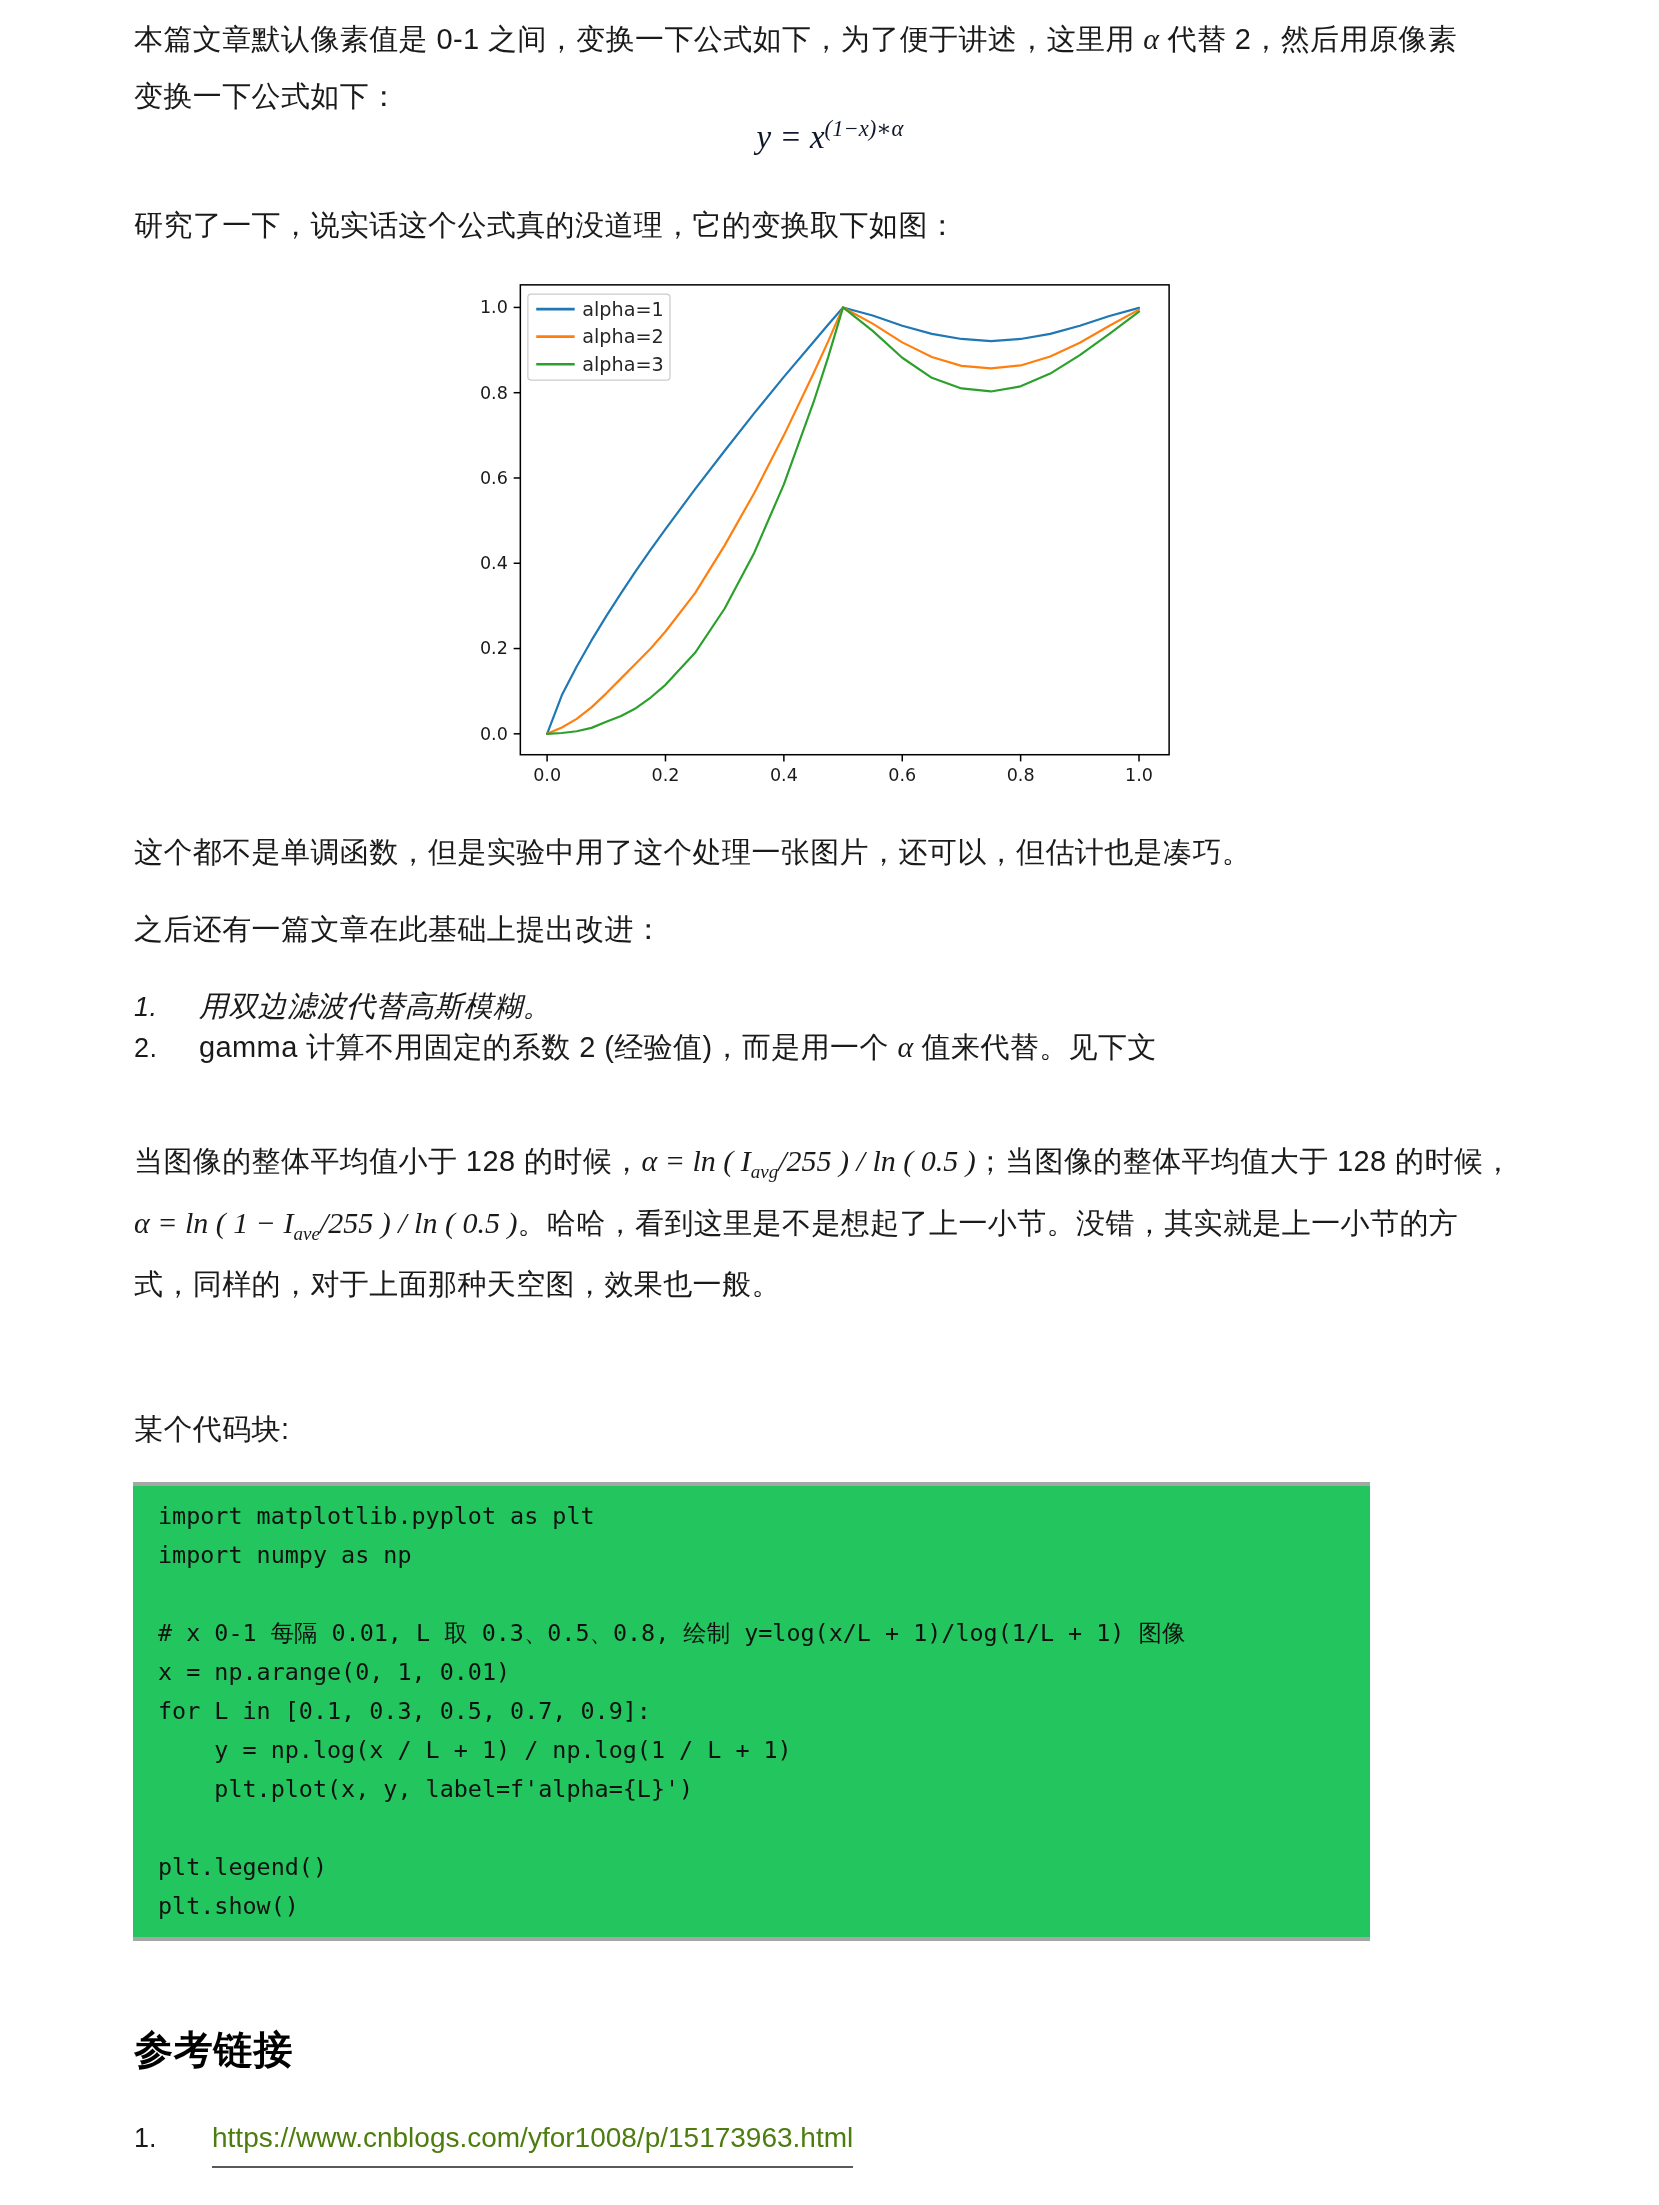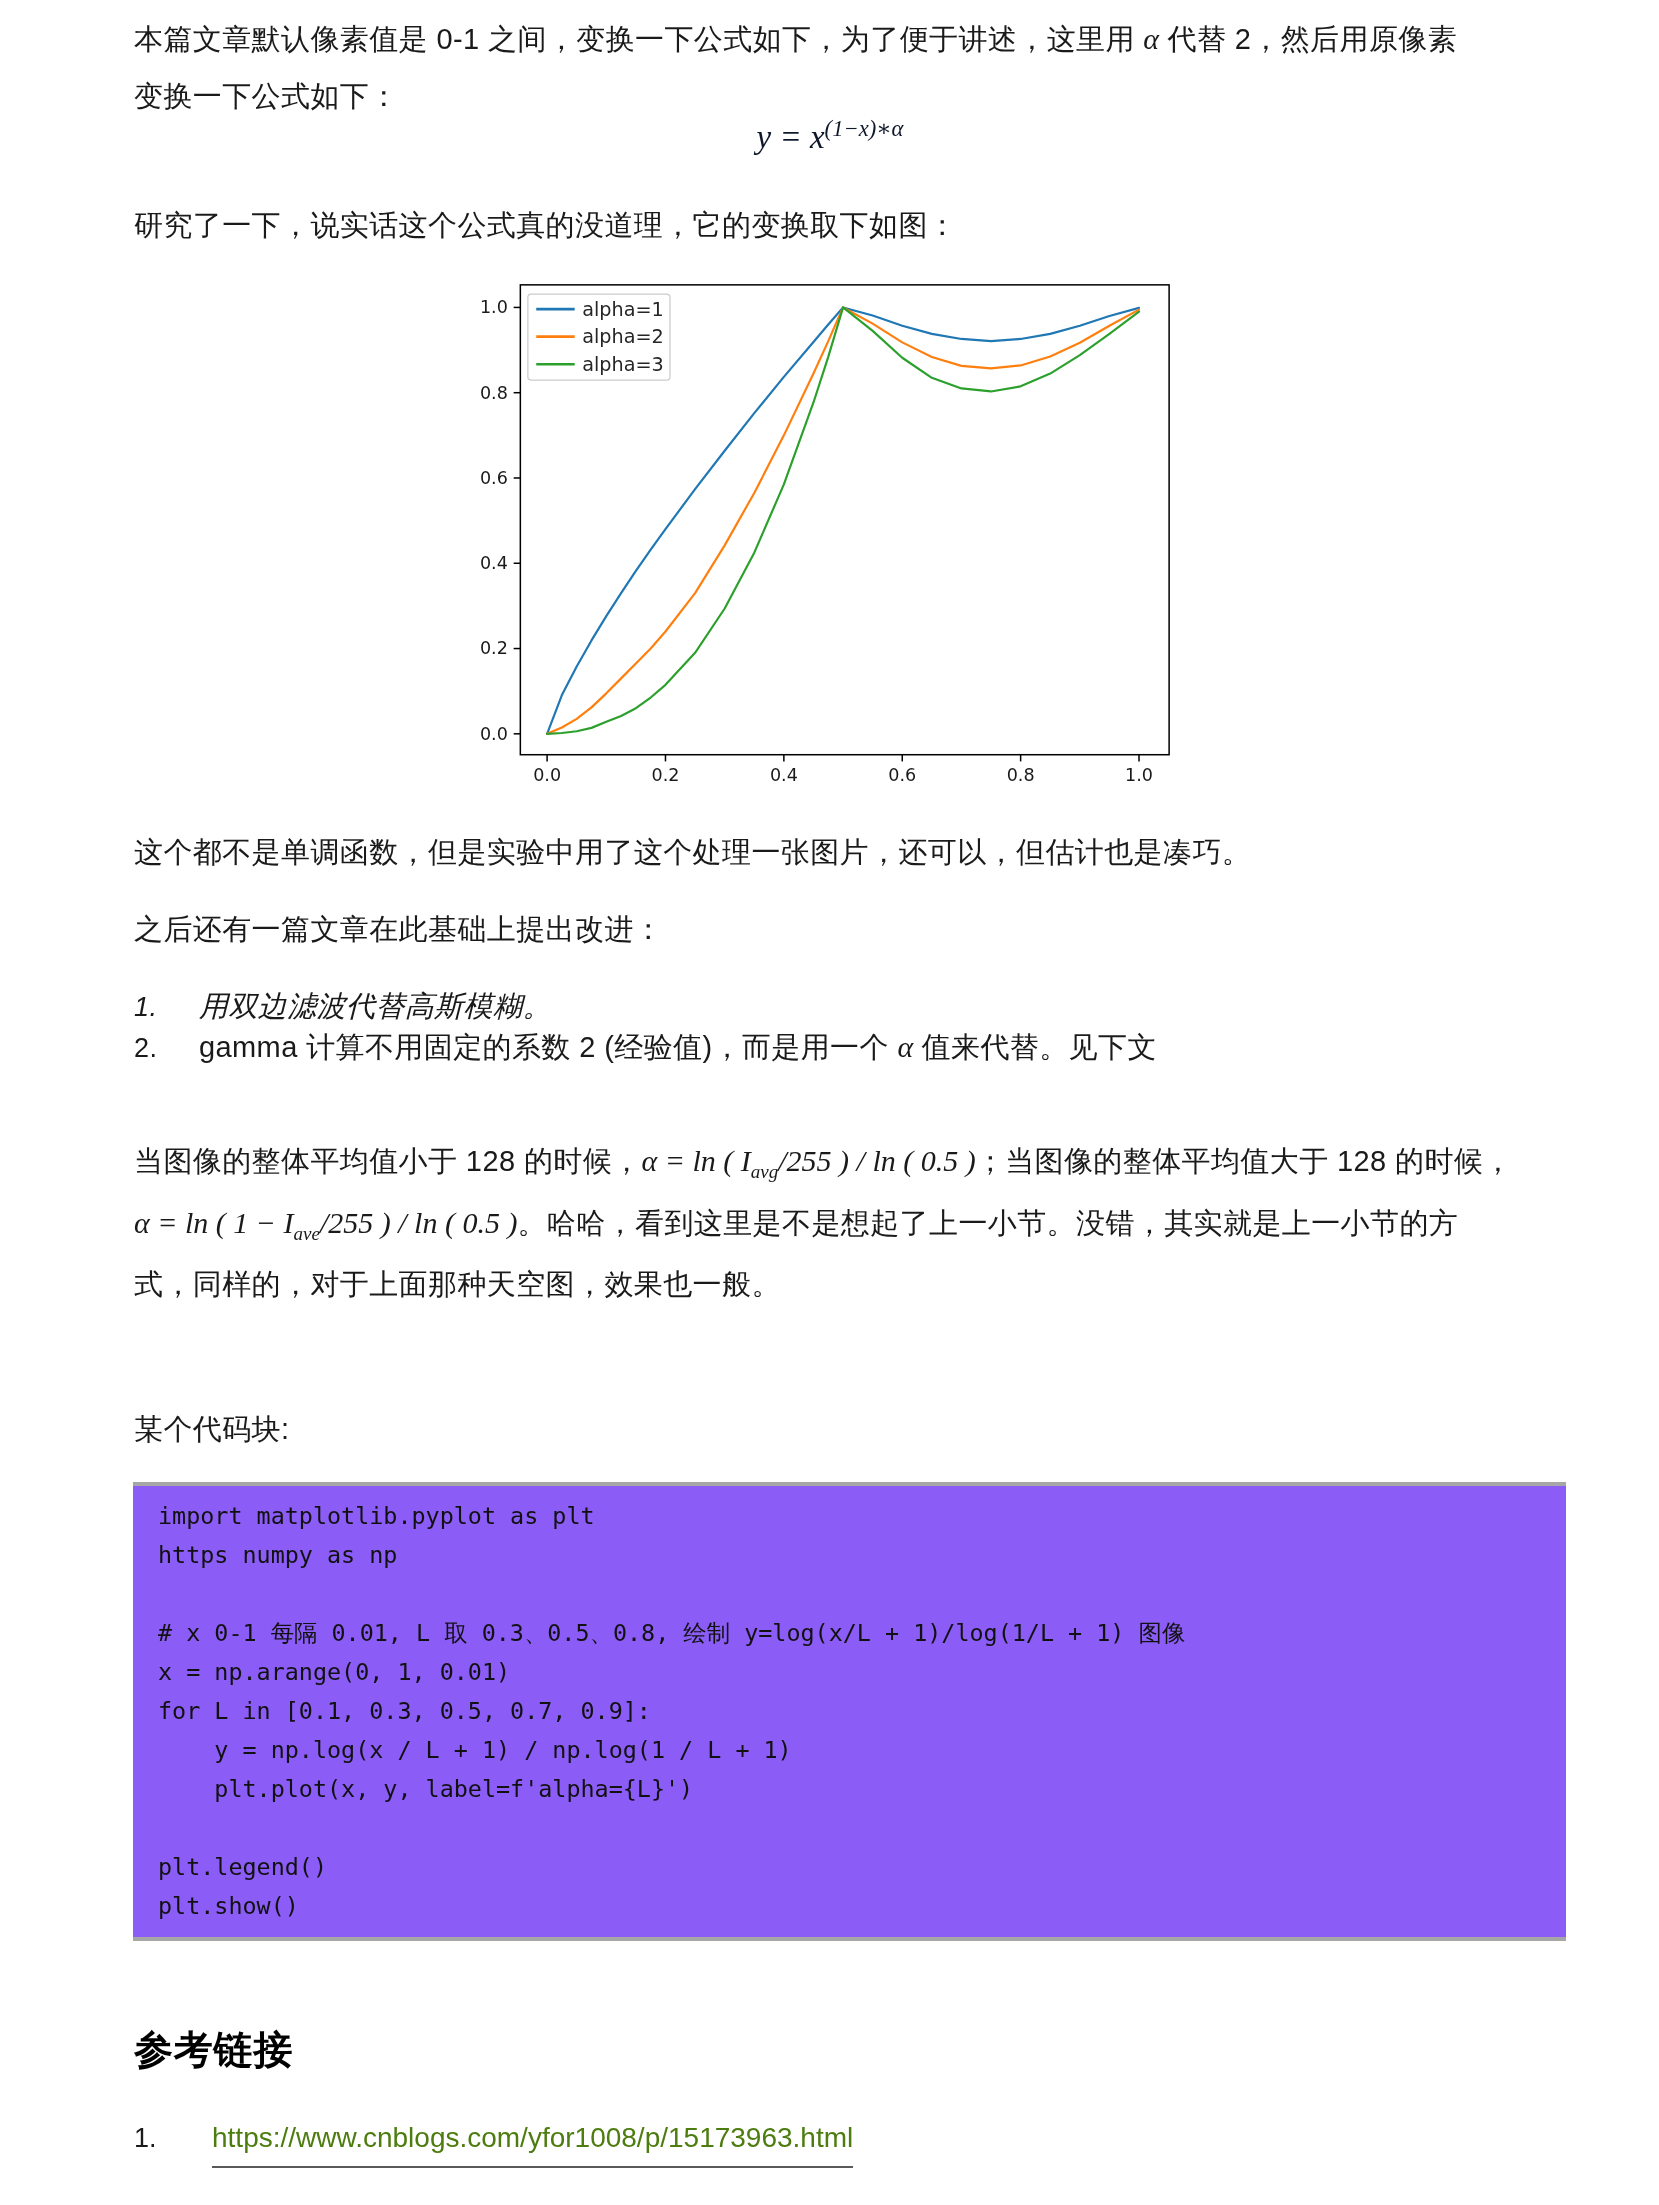--- a/index.html
+++ b/index.html
@@ -25,22 +25,22 @@
   #p3{left:134px;top:824px;}
   #p4{left:134px;top:901px;}
   #li1{left:134px;top:978px;font-style:italic;}
   #li2{left:134px;top:1018px;}
   .li-num{display:inline-block;width:65px;font-size:27px;}
   #mathp{left:134px;top:1130px;}
   #mathp .body-text{line-height:61px;}
   #code-label{left:134px;top:1401px;}
   
   #code{
-    left:133px;top:1482px;width:1433px;height:459px;box-sizing:border-box;
-    background:#8b5cf6;
+    left:133px;top:1482px;width:1237px;height:459px;box-sizing:border-box;
+    background:#22c55e;
     border-top:4.2px solid #a6a6a6;border-bottom:4.2px solid #a6a6a6;
     padding:11px 0 0 25px;
   }
   .code-line{
     font-family:"DejaVu Sans Mono","Liberation Mono",monospace;
     font-size:23.4px;line-height:39px;height:39px;white-space:pre;color:#111;
   }
   
   #ref-heading{left:134px;top:2023px;font-size:39px;font-weight:bold;color:#000;letter-spacing:0.8px;}
   #ref-item{left:134px;top:2113px;font-size:28px;line-height:50px;white-space:nowrap;}
@@ -122,21 +122,21 @@
   <div class="abs" id="mathp">
     <div class="body-text"><span>当图像的整体平均值小于 128 的时候，</span><span class="math math-inline">α = ln ( I</span><sub class="math">avg</sub><span class="math math-inline">/255 ) / ln ( 0.5 )</span><span>；当图像的整体平均值大于 128 的时候，</span></div>
     <div class="body-text"><span class="math math-inline">α = ln ( 1 − I</span><sub class="math">ave</sub><span class="math math-inline">/255 ) / ln ( 0.5 )</span><span>。哈哈，看到这里是不是想起了上一小节。没错，其实就是上一小节的方</span></div>
     <div class="body-text">式，同样的，对于上面那种天空图，效果也一般。</div>
   </div>
 
   <div class="abs body-text" id="code-label">某个代码块:</div>
 
   <div class="abs" id="code">
     <div class="code-line">import matplotlib.pyplot as plt</div>
-    <div class="code-line">https numpy as np</div>
+    <div class="code-line">import numpy as np</div>
     <div class="code-line"></div>
     <div class="code-line"># x 0-1 每隔 0.01, L 取 0.3、0.5、0.8, 绘制 y=log(x/L + 1)/log(1/L + 1) 图像</div>
     <div class="code-line">x = np.arange(0, 1, 0.01)</div>
     <div class="code-line">for L in [0.1, 0.3, 0.5, 0.7, 0.9]:</div>
     <div class="code-line">    y = np.log(x / L + 1) / np.log(1 / L + 1)</div>
     <div class="code-line">    plt.plot(x, y, label=f'alpha={L}')</div>
     <div class="code-line"></div>
     <div class="code-line">plt.legend()</div>
     <div class="code-line">plt.show()</div>
   </div>

